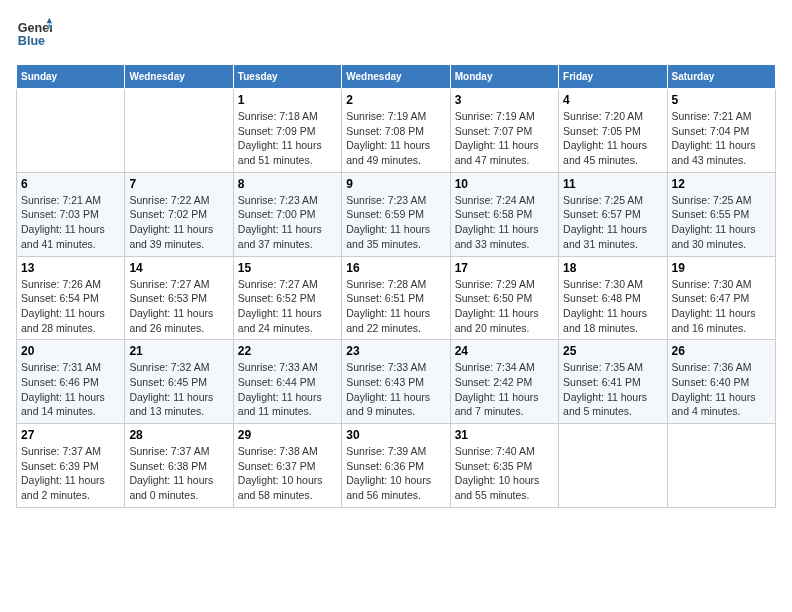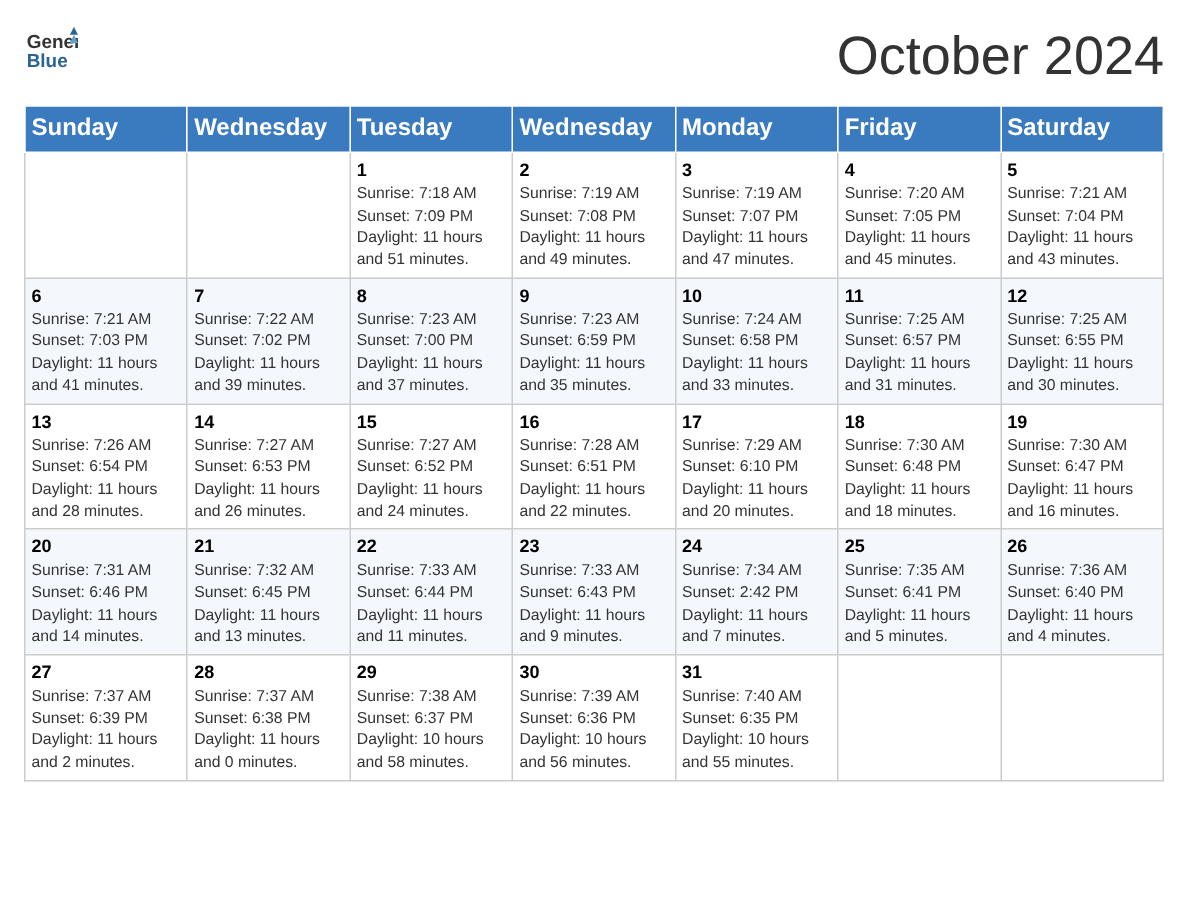--- a/index.html
+++ b/index.html
@@ -40,21 +40,21 @@
     .calendar {
       width: 100%;
       border-collapse: collapse;
       font-size: 11px;
     }
     .calendar th {
       background: #3a7abf;
       color: #fff;
       padding: 6px 4px;
       text-align: left;
-      font-size: 16px;
+      font-size: 10px;
       font-weight: bold;
       border: 1px solid #fff;
     }
     .calendar td {
       border: 1px solid #ccc;
       vertical-align: top;
       padding: 4px;
       width: 108px;
       min-height: 80px;
       background: #fff;
@@ -81,21 +81,20 @@
 <div class="header">
   <div class="logo">
     <svg class="logo-icon" viewBox="0 0 40 40">
       <text x="2" y="18" font-size="14" font-weight="bold" fill="#333" font-family="Arial">General</text>
       <text x="2" y="32" font-size="14" font-weight="bold" fill="#2a6496" font-family="Arial">Blue</text>
       <polygon points="34,8 40,8 37,2" fill="#2a6496"></polygon>
       <polygon points="34,14 40,14 37,8" fill="#5ba3d0"></polygon>
     </svg>
   </div>
   <div class="title-block">
-    <div class="month-title">October 2024</div>
   </div>
 </div>
 
 <table class="calendar">
   <thead>
     <tr id="header-row">
         <th>Sunday</th>
         <th>Wednesday</th>
         <th>Tuesday</th>
         <th>Wednesday</th>
@@ -204,21 +203,21 @@
         </td>
         <td>
           <span class="day-num">16</span>
           <div class="day-info" style="white-space: pre-line;">Sunrise: 7:28 AM
 Sunset: 6:51 PM
 Daylight: 11 hours and 22 minutes.</div>
         </td>
         <td>
           <span class="day-num">17</span>
           <div class="day-info" style="white-space: pre-line;">Sunrise: 7:29 AM
-Sunset: 6:10 PM
+Sunset: 6:50 PM
 Daylight: 11 hours and 20 minutes.</div>
         </td>
         <td>
           <span class="day-num">18</span>
           <div class="day-info" style="white-space: pre-line;">Sunrise: 7:30 AM
 Sunset: 6:48 PM
 Daylight: 11 hours and 18 minutes.</div>
         </td>
         <td>
           <span class="day-num">19</span>

